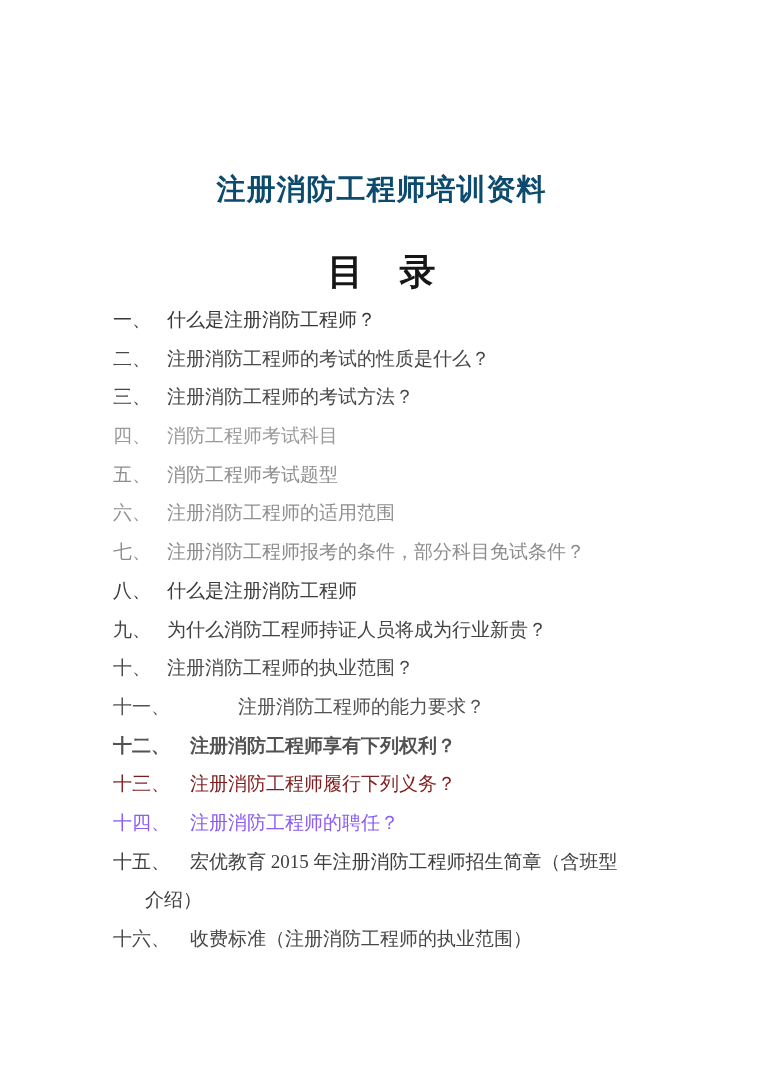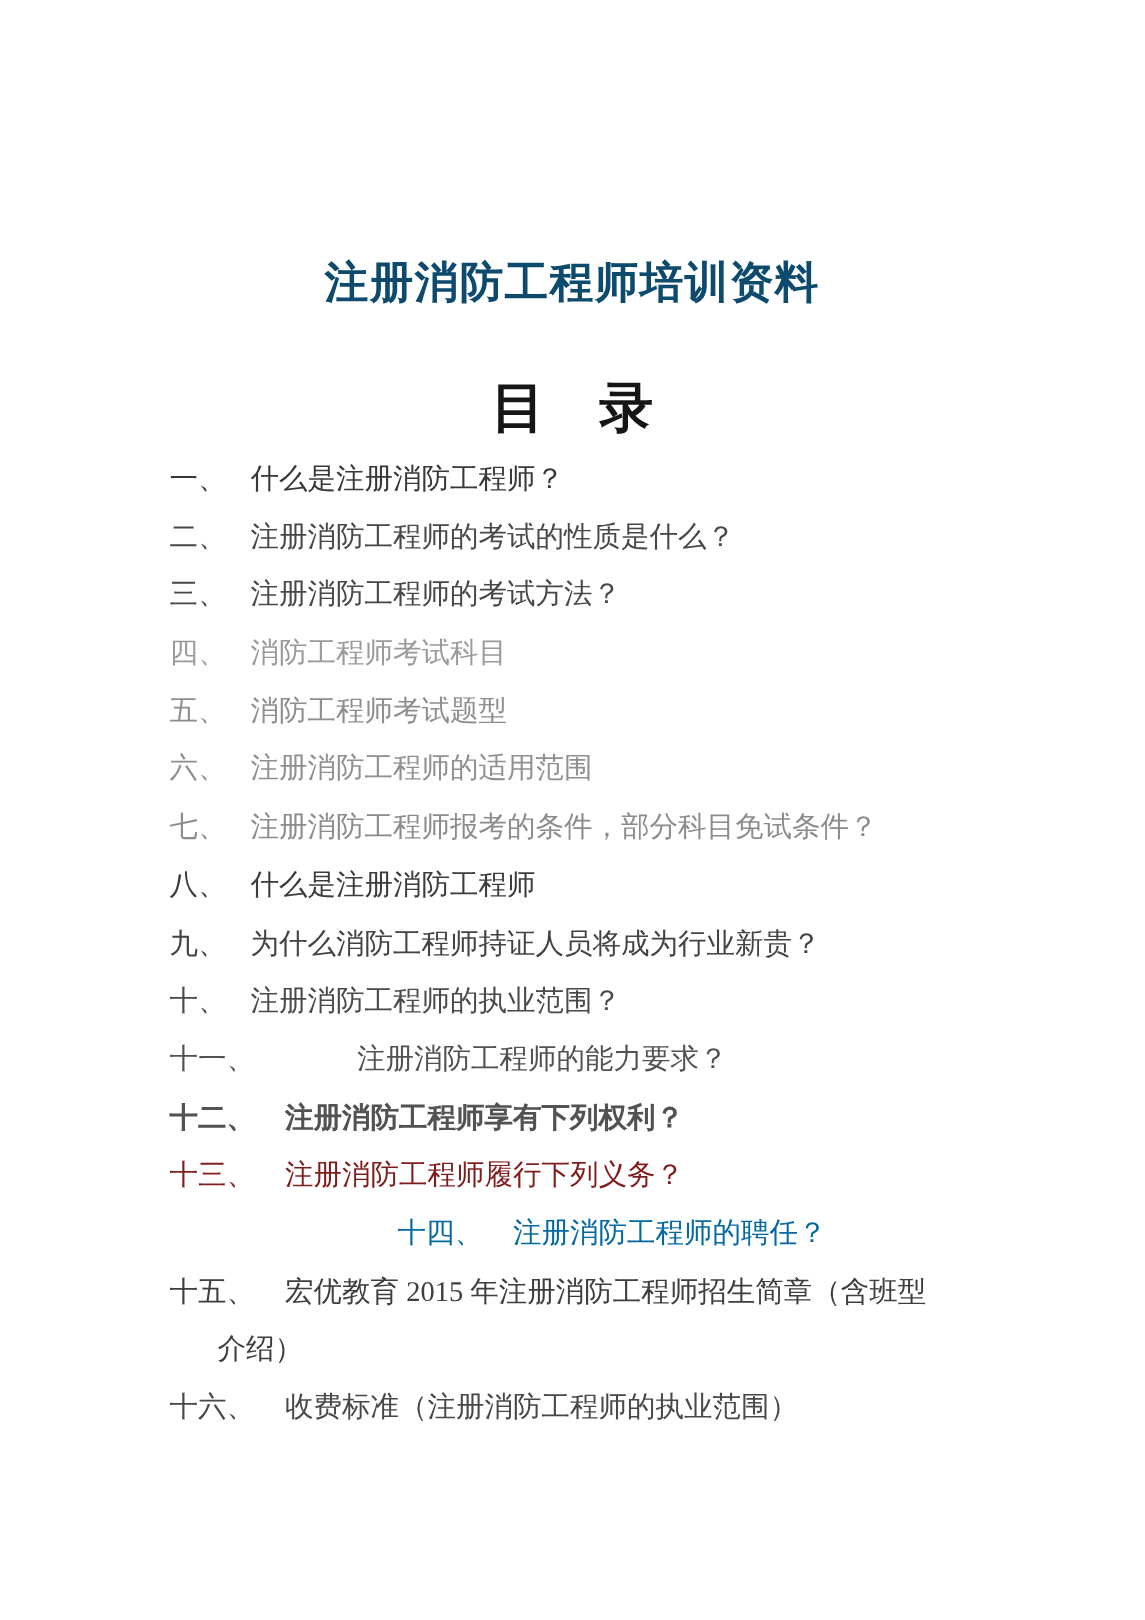--- a/index.html
+++ b/index.html
@@ -134,21 +134,21 @@
     <div class="row wide" style="color: rgb(82, 82, 82); font-weight: bold;">
       <span class="num">十二、</span>
       <span class="txt">注册消防工程师享有下列权利？</span>
     </div>
 
     <div class="row wide" style="color: #7f1d1d;">
       <span class="num">十三、</span>
       <span class="txt">注册消防工程师履行下列义务？</span>
     </div>
 
-    <div class="row wide" style="color: #0369a1; justify-content: center;">
+    <div class="row wide" style="color: #8b5cf6;">
       <span class="num">十四、</span>
       <span class="txt">注册消防工程师的聘任？</span>
     </div>
 
     <div class="row wide" style="color: rgb(62, 62, 62);">
       <span class="num">十五、</span>
       <span class="txt">宏优教育 2015 年注册消防工程师招生简章（含班型</span>
     </div>
 
     <div class="row cont" style="color: rgb(62, 62, 62);">

